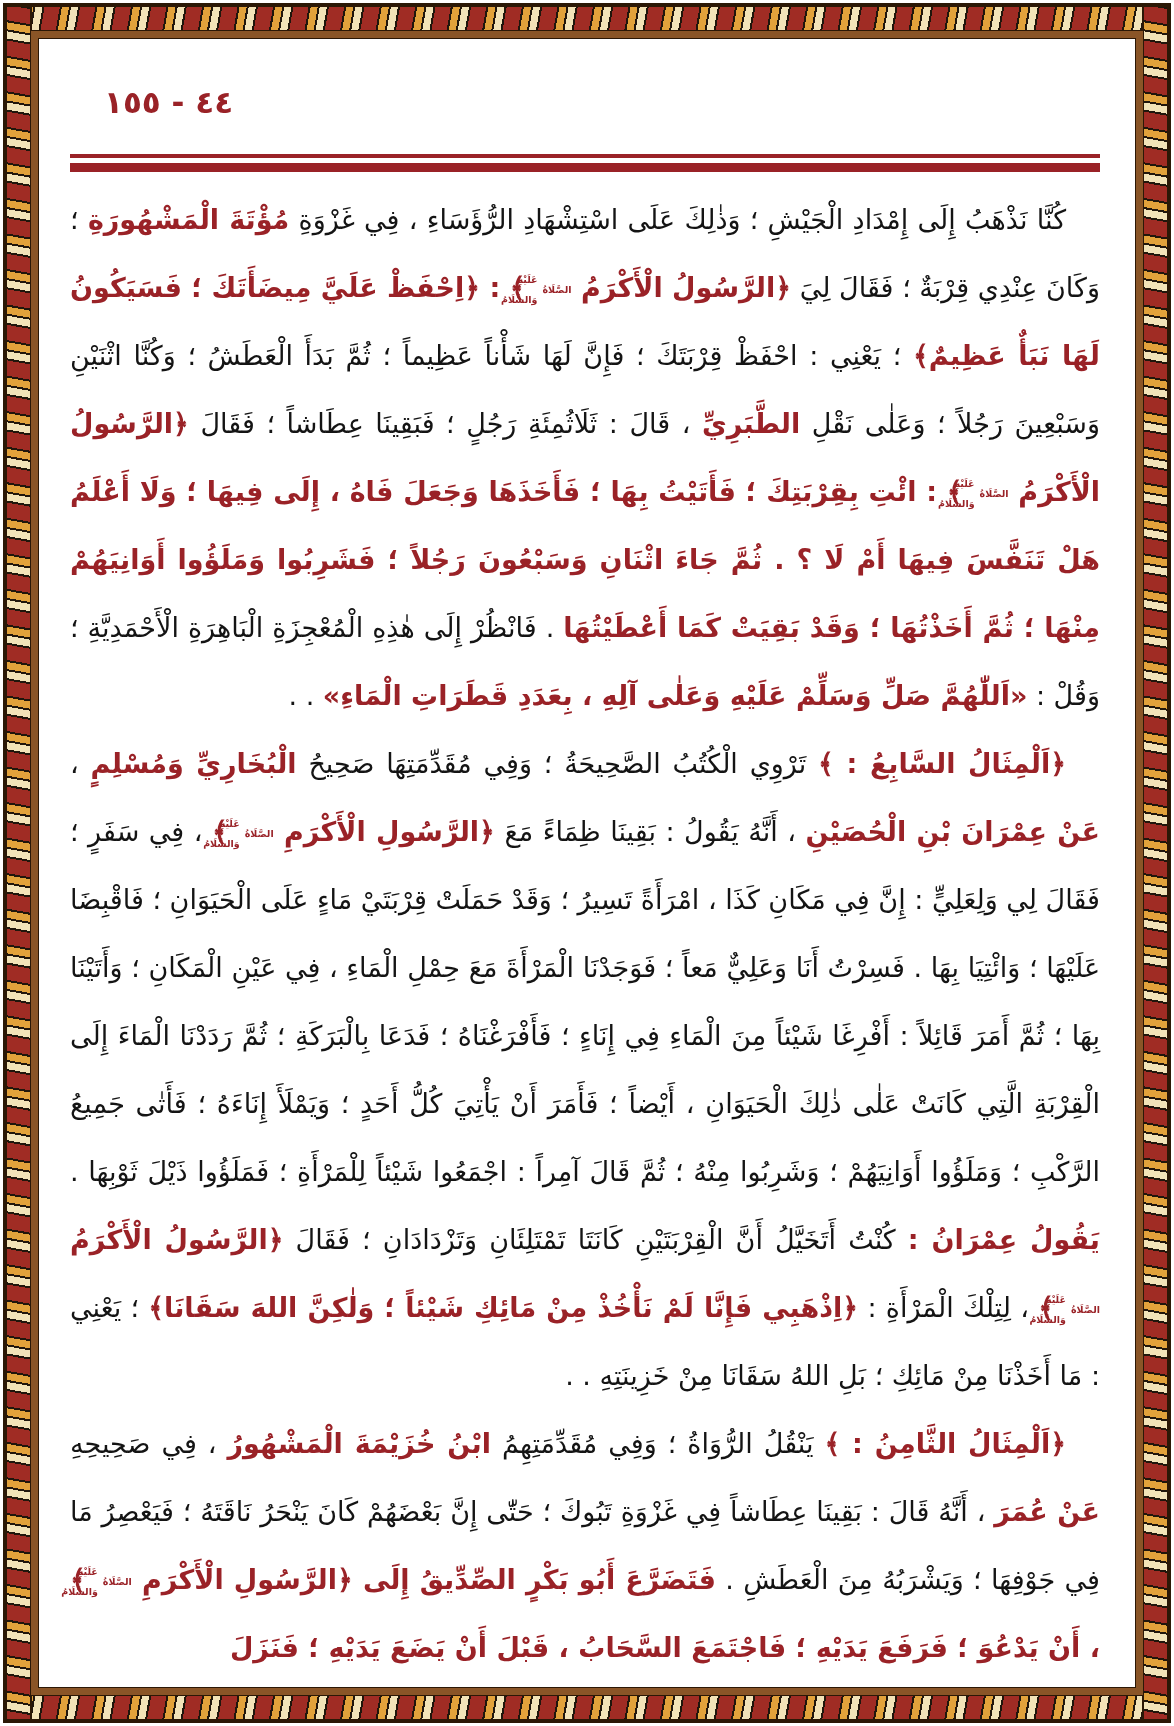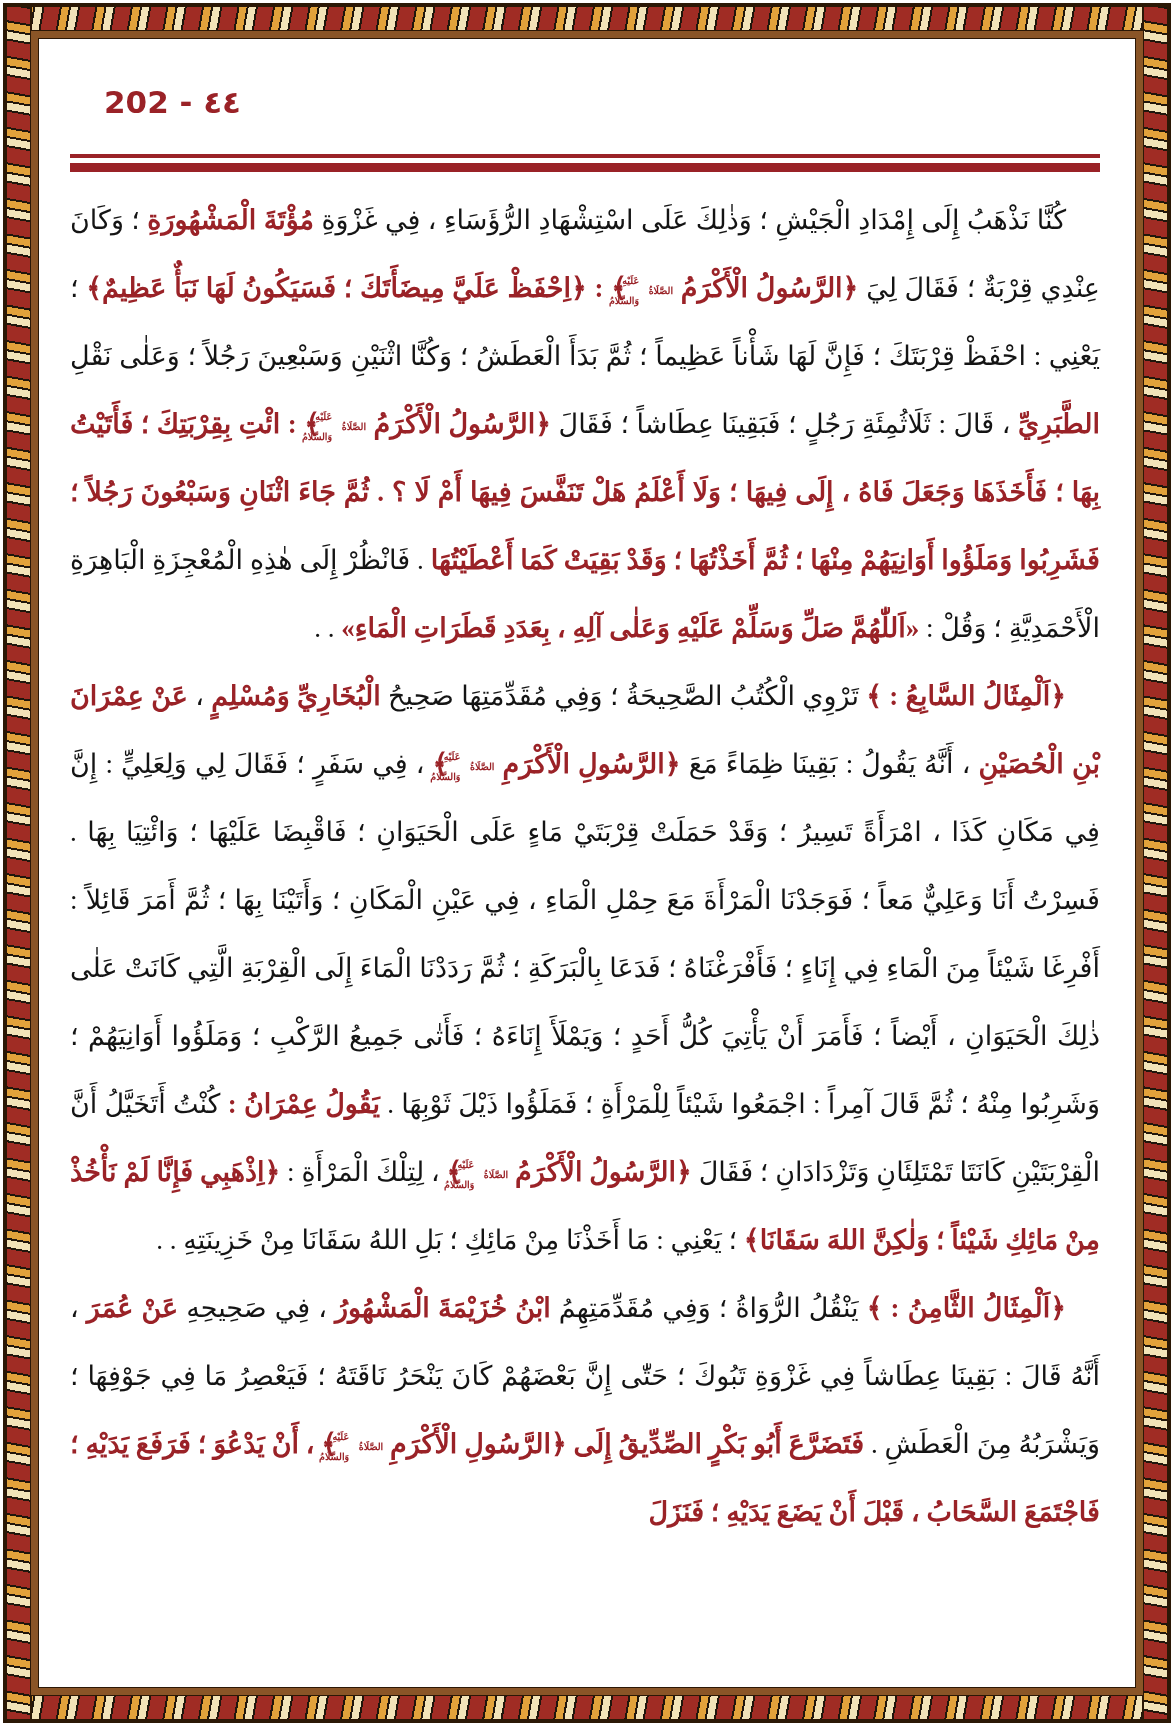--- a/index.html
+++ b/index.html
@@ -61,21 +61,21 @@
     border-bottom:9px solid #9a2227;
   }
 
   .body-text {
     margin-top:14px;
     font-size:27px; line-height:68px;
     color:#141414;
     text-align:justify;
     text-justify:inter-word;
   }
-  .body-text p { margin:0; text-indent:34px;font-family:Liberation Serif, serif; }
+  .body-text p { margin:0; text-indent:34px; }
   .body-text .red { color:#9a2227; font-weight:bold; }
   .body-text .black { color:#141414; }
 
   .pbuh {
     display:inline-block;
     width:46px;
     font-size:9.5px; line-height:10px;
     color:#9a2227; font-weight:bold;
     text-align:right; vertical-align:middle;
     white-space:normal;
@@ -89,21 +89,21 @@
 
   <div class="frame-outline"></div>
   <div class="chain h top"></div>
   <div class="chain h bottom"></div>
   <div class="chain v left"></div>
   <div class="chain v right"></div>
   <div class="frame-brown"></div>
 
   <div class="content">
     <div class="header">
-      <div class="page-number">٤٤ - 202</div>
+      <div class="page-number">٤٤ - ١٥٥</div>
     </div>
     <div class="double-rule"></div>
     <div class="body-text" id="body-text">
         <p><span class="black">كُنَّا نَذْهَبُ إِلَى إِمْدَادِ الْجَيْشِ ؛ وَذٰلِكَ عَلَى اسْتِشْهَادِ الرُّؤَسَاءِ ، فِي غَزْوَةِ </span><span class="red">مُؤْتَةَ الْمَشْهُورَةِ</span><span class="black"> ؛ وَكَانَ عِنْدِي قِرْبَةٌ ؛ فَقَالَ لِيَ </span><span class="red">﴿الرَّسُولُ الْأَكْرَمُ </span><span class="pbuh"><span class="pl">عَلَيْهِ الصَّلَاةُ</span><span class="pl">وَالسَّلَامُ</span></span><span class="red">﴾ : ﴿اِحْفَظْ عَلَيَّ مِيضَأَتَكَ ؛ فَسَيَكُونُ لَهَا نَبَأٌ عَظِيمٌ﴾</span><span class="black"> ؛ يَعْنِي : احْفَظْ قِرْبَتَكَ ؛ فَإِنَّ لَهَا شَأْناً عَظِيماً ؛ ثُمَّ بَدَأَ الْعَطَشُ ؛ وَكُنَّا اثْنَيْنِ وَسَبْعِينَ رَجُلاً ؛ وَعَلٰى نَقْلِ </span><span class="red">الطَّبَرِيِّ</span><span class="black"> ، قَالَ : ثَلَاثُمِئَةِ رَجُلٍ ؛ فَبَقِينَا عِطَاشاً ؛ فَقَالَ </span><span class="red">﴿الرَّسُولُ الْأَكْرَمُ </span><span class="pbuh"><span class="pl">عَلَيْهِ الصَّلَاةُ</span><span class="pl">وَالسَّلَامُ</span></span><span class="red">﴾ : ائْتِ بِقِرْبَتِكَ ؛ فَأَتَيْتُ بِهَا ؛ فَأَخَذَهَا وَجَعَلَ فَاهُ ، إِلَى فِيهَا ؛ وَلَا أَعْلَمُ هَلْ تَنَفَّسَ فِيهَا أَمْ لَا ؟ . ثُمَّ جَاءَ اثْنَانِ وَسَبْعُونَ رَجُلاً ؛ فَشَرِبُوا وَمَلَؤُوا أَوَانِيَهُمْ مِنْهَا ؛ ثُمَّ أَخَذْتُهَا ؛ وَقَدْ بَقِيَتْ كَمَا أَعْطَيْتُهَا</span><span class="black"> . فَانْظُرْ إِلَى هٰذِهِ الْمُعْجِزَةِ الْبَاهِرَةِ الْأَحْمَدِيَّةِ ؛ وَقُلْ : </span><span class="red">«اَللّٰهُمَّ صَلِّ وَسَلِّمْ عَلَيْهِ وَعَلٰى آلِهِ ، بِعَدَدِ قَطَرَاتِ الْمَاءِ»</span><span class="black"> . .</span></p>
         <p><span class="red">﴿اَلْمِثَالُ السَّابِعُ : ﴾</span><span class="black"> تَرْوِي الْكُتُبُ الصَّحِيحَةُ ؛ وَفِي مُقَدِّمَتِهَا صَحِيحُ </span><span class="red">الْبُخَارِيِّ وَمُسْلِمٍ</span><span class="black"> ، </span><span class="red">عَنْ عِمْرَانَ بْنِ الْحُصَيْنِ</span><span class="black"> ، أَنَّهُ يَقُولُ : بَقِينَا ظِمَاءً مَعَ </span><span class="red">﴿الرَّسُولِ الْأَكْرَمِ </span><span class="pbuh"><span class="pl">عَلَيْهِ الصَّلَاةُ</span><span class="pl">وَالسَّلَامُ</span></span><span class="red">﴾</span><span class="black"> ، فِي سَفَرٍ ؛ فَقَالَ لِي وَلِعَلِيٍّ : إِنَّ فِي مَكَانِ كَذَا ، امْرَأَةً تَسِيرُ ؛ وَقَدْ حَمَلَتْ قِرْبَتَيْ مَاءٍ عَلَى الْحَيَوَانِ ؛ فَاقْبِضَا عَلَيْهَا ؛ وَائْتِيَا بِهَا . فَسِرْتُ أَنَا وَعَلِيٌّ مَعاً ؛ فَوَجَدْنَا الْمَرْأَةَ مَعَ حِمْلِ الْمَاءِ ، فِي عَيْنِ الْمَكَانِ ؛ وَأَتَيْنَا بِهَا ؛ ثُمَّ أَمَرَ قَائِلاً : أَفْرِغَا شَيْئاً مِنَ الْمَاءِ فِي إِنَاءٍ ؛ فَأَفْرَغْنَاهُ ؛ فَدَعَا بِالْبَرَكَةِ ؛ ثُمَّ رَدَدْنَا الْمَاءَ إِلَى الْقِرْبَةِ الَّتِي كَانَتْ عَلٰى ذٰلِكَ الْحَيَوَانِ ، أَيْضاً ؛ فَأَمَرَ أَنْ يَأْتِيَ كُلُّ أَحَدٍ ؛ وَيَمْلَأَ إِنَاءَهُ ؛ فَأَتٰى جَمِيعُ الرَّكْبِ ؛ وَمَلَؤُوا أَوَانِيَهُمْ ؛ وَشَرِبُوا مِنْهُ ؛ ثُمَّ قَالَ آمِراً : اجْمَعُوا شَيْئاً لِلْمَرْأَةِ ؛ فَمَلَؤُوا ذَيْلَ ثَوْبِهَا . </span><span class="red">يَقُولُ عِمْرَانُ :</span><span class="black"> كُنْتُ أَتَخَيَّلُ أَنَّ الْقِرْبَتَيْنِ كَانَتَا تَمْتَلِئَانِ وَتَزْدَادَانِ ؛ فَقَالَ </span><span class="red">﴿الرَّسُولُ الْأَكْرَمُ </span><span class="pbuh"><span class="pl">عَلَيْهِ الصَّلَاةُ</span><span class="pl">وَالسَّلَامُ</span></span><span class="red">﴾</span><span class="black"> ، لِتِلْكَ الْمَرْأَةِ : </span><span class="red">﴿اِذْهَبِي فَإِنَّا لَمْ نَأْخُذْ مِنْ مَائِكِ شَيْئاً ؛ وَلٰكِنَّ اللهَ سَقَانَا﴾</span><span class="black"> ؛ يَعْنِي : مَا أَخَذْنَا مِنْ مَائِكِ ؛ بَلِ اللهُ سَقَانَا مِنْ خَزِينَتِهِ . .</span></p>
         <p><span class="red">﴿اَلْمِثَالُ الثَّامِنُ : ﴾</span><span class="black"> يَنْقُلُ الرُّوَاةُ ؛ وَفِي مُقَدِّمَتِهِمُ </span><span class="red">ابْنُ خُزَيْمَةَ الْمَشْهُورُ</span><span class="black"> ، فِي صَحِيحِهِ </span><span class="red">عَنْ عُمَرَ</span><span class="black"> ، أَنَّهُ قَالَ : بَقِينَا عِطَاشاً فِي غَزْوَةِ تَبُوكَ ؛ حَتّٰى إِنَّ بَعْضَهُمْ كَانَ يَنْحَرُ نَاقَتَهُ ؛ فَيَعْصِرُ مَا فِي جَوْفِهَا ؛ وَيَشْرَبُهُ مِنَ الْعَطَشِ . </span><span class="red">فَتَضَرَّعَ أَبُو بَكْرٍ الصِّدِّيقُ إِلَى ﴿الرَّسُولِ الْأَكْرَمِ </span><span class="pbuh"><span class="pl">عَلَيْهِ الصَّلَاةُ</span><span class="pl">وَالسَّلَامُ</span></span><span class="red">﴾ ، أَنْ يَدْعُوَ ؛ فَرَفَعَ يَدَيْهِ ؛ فَاجْتَمَعَ السَّحَابُ ، قَبْلَ أَنْ يَضَعَ يَدَيْهِ ؛ فَنَزَلَ</span></p>
       </div>
   </div>
 
 </div>

